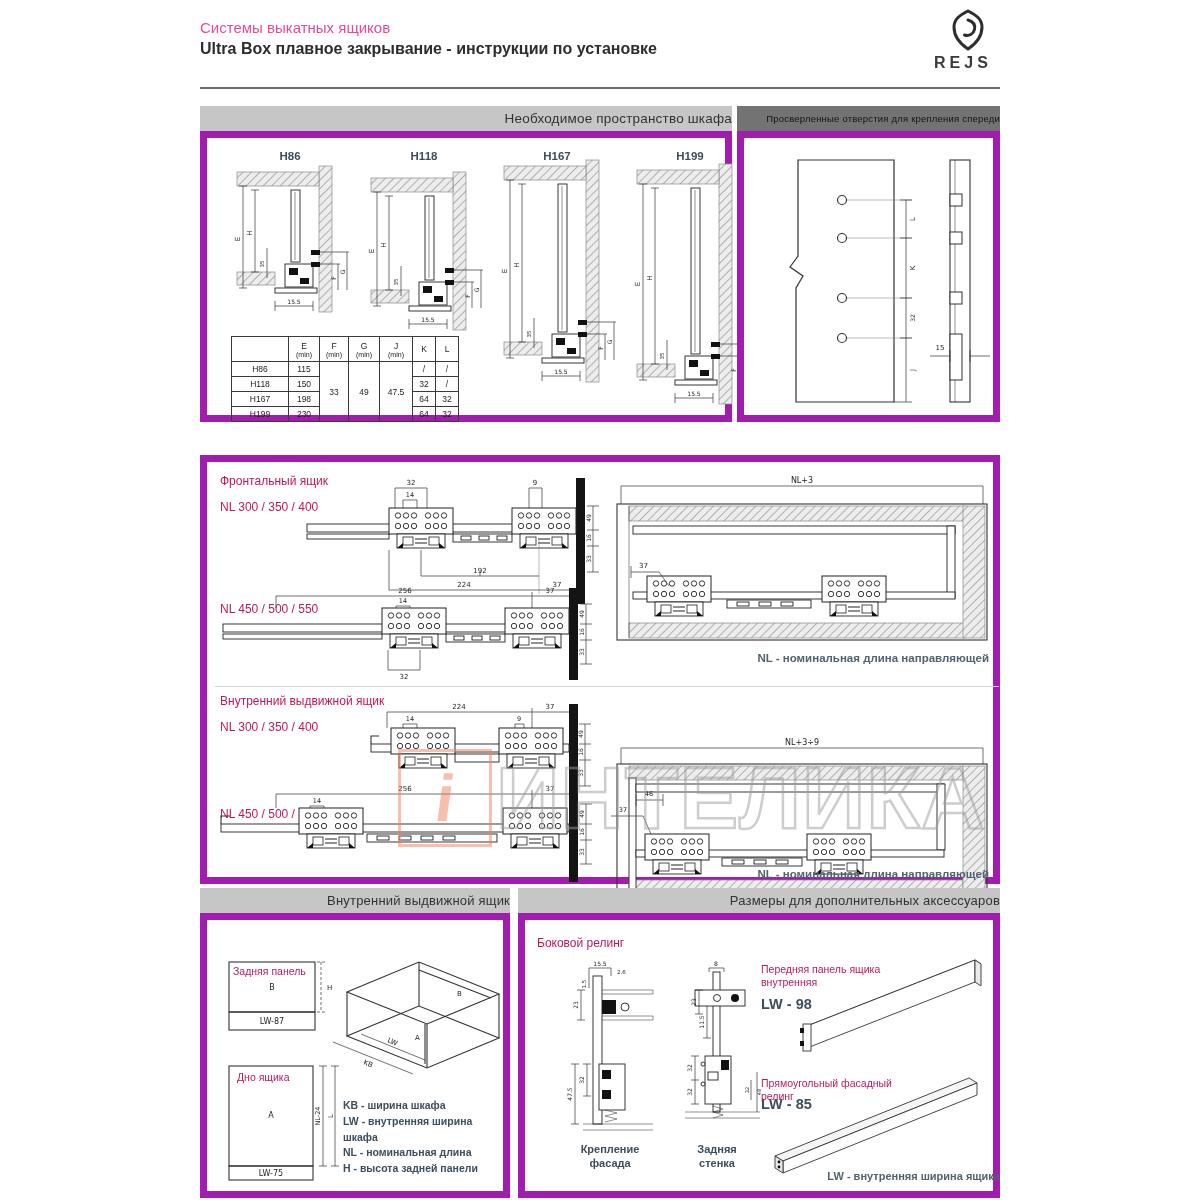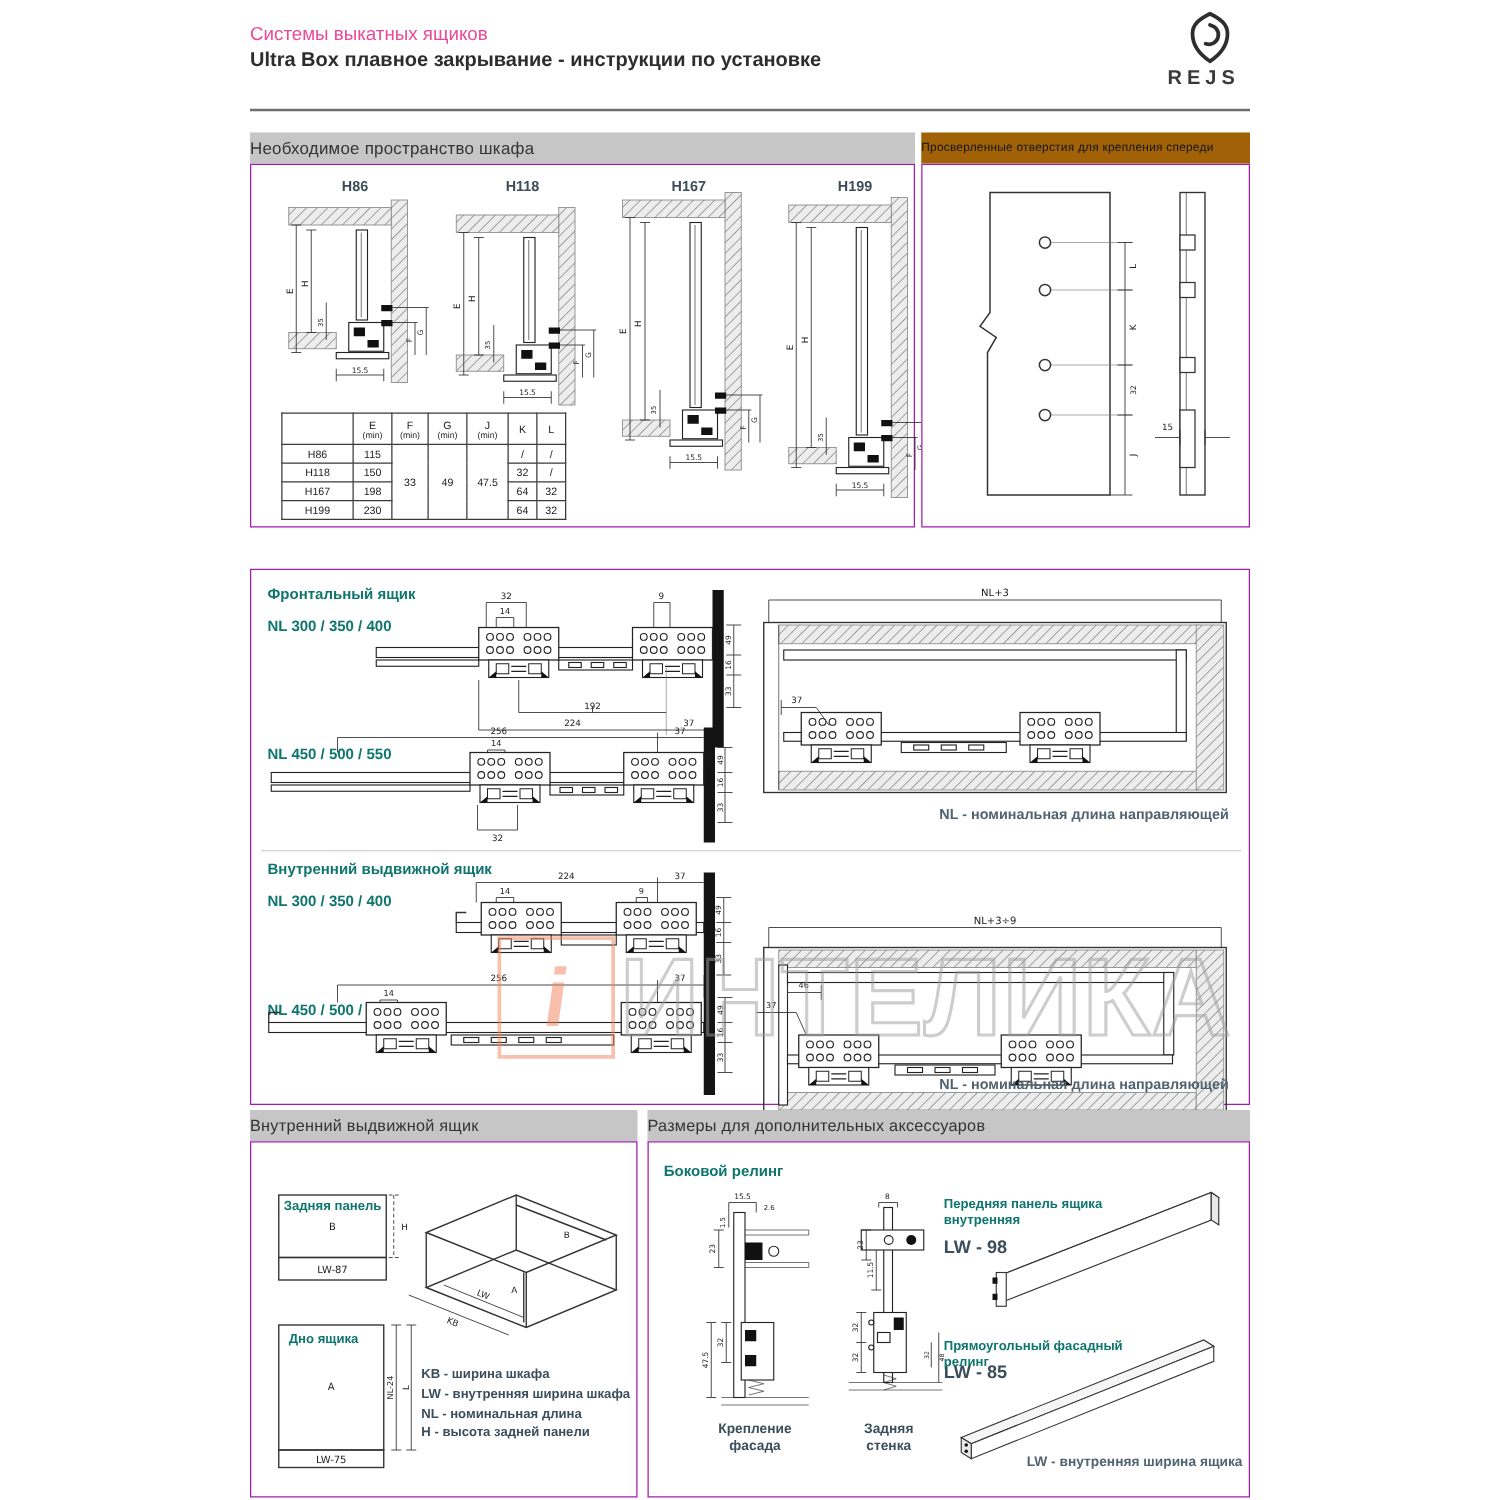--- a/index.html
+++ b/index.html
@@ -1,23 +1,23 @@
 <!DOCTYPE html>
 <html><head>
 <meta charset="utf-8">
 <style>
   html,body{margin:0;padding:0;background:#fff;}
   .page{position:relative;width:1200px;height:1200px;background:#fff;
         font-family:"Liberation Sans",sans-serif;overflow:hidden;}
   .abs{position:absolute;}
   .hdrbar{position:absolute;background:#c6c6c6;color:#333;display:flex;align-items:center;
-          justify-content:flex-start;font-size:13.5px;letter-spacing:.2px;}
-  .hdrbar.dark{background:#a16207;color:#141414;font-size:9.5px;}
-  .panelbody{position:absolute;background:#fff;border:1px solid #a21caf;box-sizing:border-box;}
-  .slab{position:absolute;font-weight:bold;font-size:12px;color:#0f766e;}
+          justify-content:flex-end;font-size:13.5px;letter-spacing:.2px;}
+  .hdrbar.dark{background:#737373;color:#141414;font-size:9.5px;}
+  .panelbody{position:absolute;background:#fff;border:7px solid #a21caf;box-sizing:border-box;}
+  .slab{position:absolute;font-weight:normal;font-size:12px;color:#be185d;}
   .slab.sm{font-size:10.5px;line-height:1.25;margin-top:25px;}
   .cap{position:absolute;font-weight:bold;font-size:11.5px;color:#50636f;}
   .code{position:absolute;font-weight:bold;font-size:14.5px;color:#3c4e5c;}
   .vlabel{position:absolute;font-weight:bold;font-size:11.5px;color:#3e4d5a;text-align:center;}
   .legend div{font-weight:bold;font-size:10.5px;color:#3c4e5c;line-height:1.5;}
   .dcaption{position:absolute;font-weight:bold;font-size:11px;color:#3c4e5c;text-align:center;line-height:1.3;}
   
   .stbl{border-collapse:collapse;font-size:8.5px;color:#1c1c1c;}
   .stbl td{border:1px solid #3a3a3a;text-align:center;padding:0;height:14px;}
   .stbl tr.hd td{height:24px;font-size:8.5px;}

